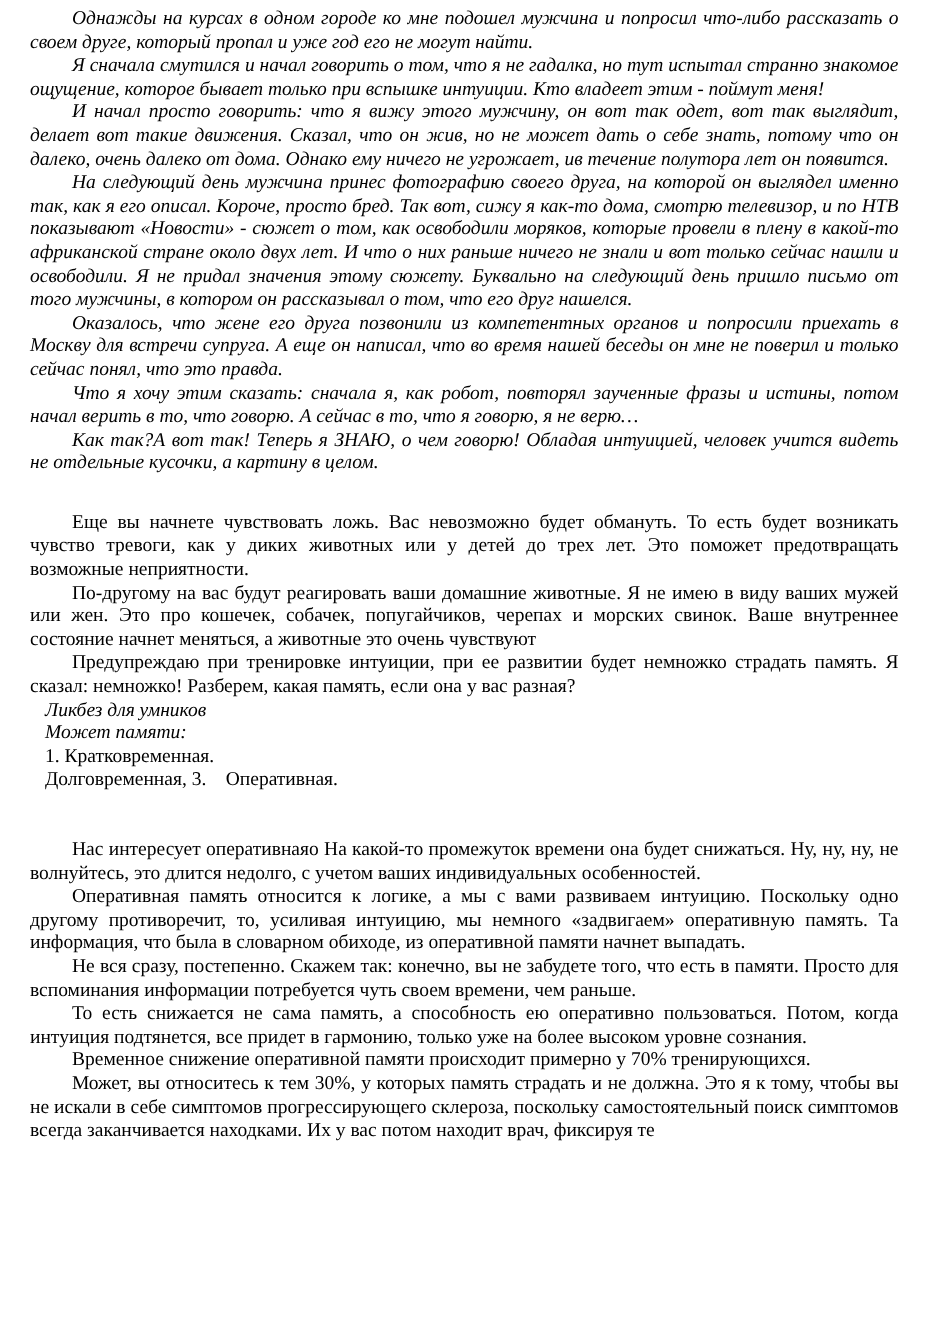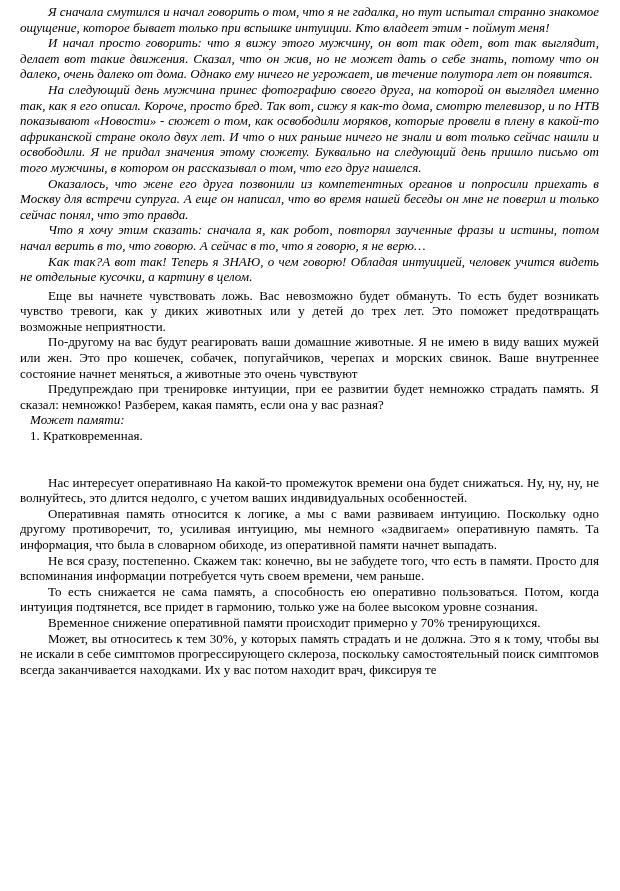--- a/index.html
+++ b/index.html
@@ -22,37 +22,40 @@
   }
   .page p {
     margin: 0;
     padding: 0;
     text-align: justify;
   }
   .page p.indent { text-indent: 28px; }
   .page p.small-indent { text-indent: 10px; text-align: left; }
   .page p.italic { font-style: italic; }
   .page p.bold { font-weight: normal; }
-  .page p.gap1 { margin-top: 3px; }
+  .page p.gap1 { margin-top: 24px; }
   .page p.gap2 { margin-top: 31px; }
 </style>
 </head>
 <body>
 
 <div class="page">
+    <p class="italic indent">Однажды на курсах в одном городе ко мне подошел мужчина и попросил что-либо рассказать о своем друге, который пропал и уже год его не могут найти.</p>
     <p class="italic indent">Я сначала смутился и начал говорить о том, что я не гадалка, но тут испытал странно знакомое ощущение, которое бывает только при вспышке интуиции. Кто владеет этим - поймут меня!</p>
     <p class="italic indent">И начал просто говорить: что я вижу этого мужчину, он вот так одет, вот так выглядит, делает вот такие движения. Сказал, что он жив, но не может дать о себе знать, потому что он далеко, очень далеко от дома. Однако ему ничего не угрожает, ив течение полутора лет он появится.</p>
     <p class="italic indent">На следующий день мужчина принес фотографию своего друга, на которой он выглядел именно так, как я его описал. Короче, просто бред. Так вот, сижу я как-то дома, смотрю телевизор, и по НТВ показывают «Новости» - сюжет о том, как освободили моряков, которые провели в плену в какой-то африканской стране около двух лет. И что о них раньше ничего не знали и вот только сейчас нашли и освободили. Я не придал значения этому сюжету. Буквально на следующий день пришло письмо от того мужчины, в котором он рассказывал о том, что его друг нашелся.</p>
     <p class="italic indent">Оказалось, что жене его друга позвонили из компетентных органов и попросили приехать в Москву для встречи супруга. А еще он написал, что во время нашей беседы он мне не поверил и только сейчас понял, что это правда.</p>
     <p class="italic bold indent">Что я хочу этим сказать: сначала я, как робот, повторял заученные фразы и истины, потом начал верить в то, что говорю. А сейчас в то, что я говорю, я не верю…</p>
     <p class="italic indent">Как так?А вот так! Теперь я ЗНАЮ, о чем говорю! Обладая интуицией, человек учится видеть не отдельные кусочки, а картину в целом.</p>
     <p class="indent gap1">Еще вы начнете чувствовать ложь. Вас невозможно будет обмануть. То есть будет возникать чувство тревоги, как у диких животных или у детей до трех лет. Это поможет предотвращать возможные неприятности.</p>
     <p class="indent">По-другому на вас будут реагировать ваши домашние животные. Я не имею в виду ваших мужей или жен. Это про кошечек, собачек, попугайчиков, черепах и морских свинок. Ваше внутреннее состояние начнет меняться, а животные это очень чувствуют</p>
     <p class="indent">Предупреждаю при тренировке интуиции, при ее развитии будет немножко страдать память. Я сказал: немножко! Разберем, какая память, если она у вас разная?</p>
+    <p class="small-indent italic">Ликбез для умников</p>
     <p class="small-indent italic bold">Может памяти:</p>
     <p class="small-indent">1. Кратковременная.</p>
+    <p class="small-indent">Долговременная, 3.&nbsp;&nbsp;&nbsp;&nbsp;Оперативная.</p>
     <p class="indent gap2">Нас интересует оперативнаяо На какой-то промежуток времени она будет снижаться. Ну, ну, ну, не волнуйтесь, это длится недолго, с учетом ваших индивидуальных особенностей.</p>
     <p class="indent">Оперативная память относится к логике, а мы с вами развиваем интуицию. Поскольку одно другому противоречит, то, усиливая интуицию, мы немного «задвигаем» оперативную память. Та информация, что была в словарном обиходе, из оперативной памяти начнет выпадать.</p>
     <p class="indent">Не вся сразу, постепенно. Скажем так: конечно, вы не забудете того, что есть в памяти. Просто для вспоминания информации потребуется чуть своем времени, чем раньше.</p>
     <p class="indent">То есть снижается не сама память, а способность ею оперативно пользоваться. Потом, когда интуиция подтянется, все придет в гармонию, только уже на более высоком уровне сознания.</p>
     <p class="bold indent">Временное снижение оперативной памяти происходит примерно у 70% тренирующихся.</p>
     <p class="indent">Может, вы относитесь к тем 30%, у которых память страдать и не должна. Это я к тому, чтобы вы не искали в себе симптомов прогрессирующего склероза, поскольку самостоятельный поиск симптомов всегда заканчивается находками. Их у вас потом находит врач, фиксируя те</p>
   </div>
 
 </body></html>

